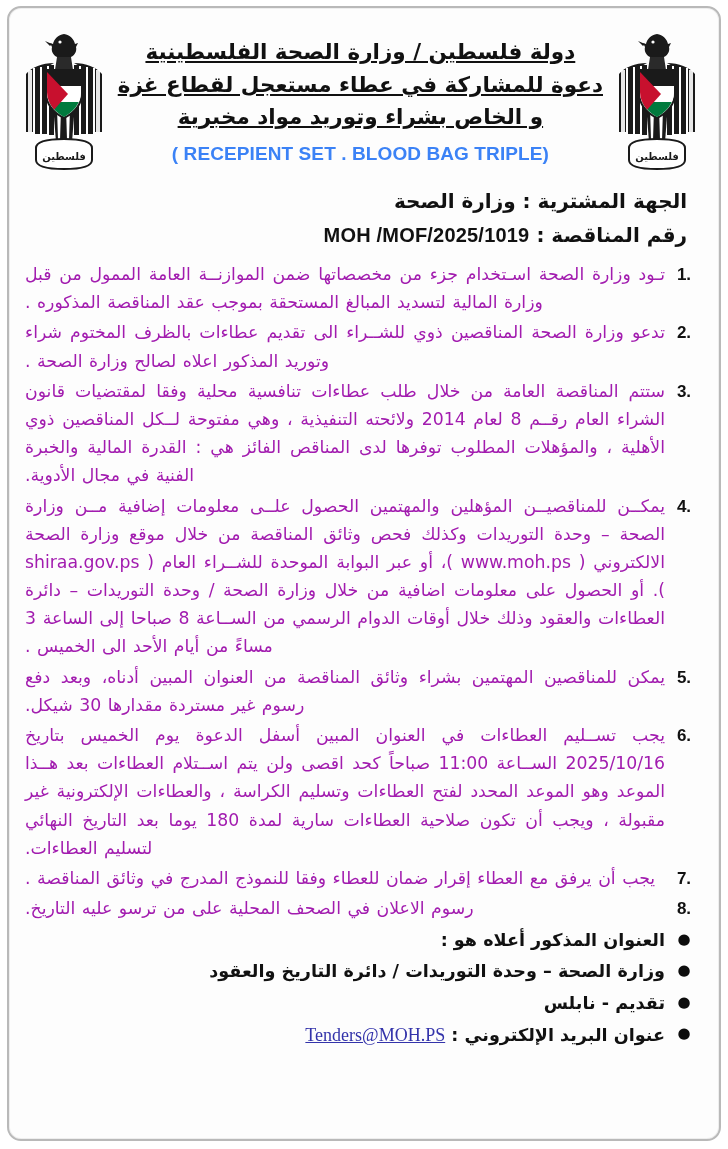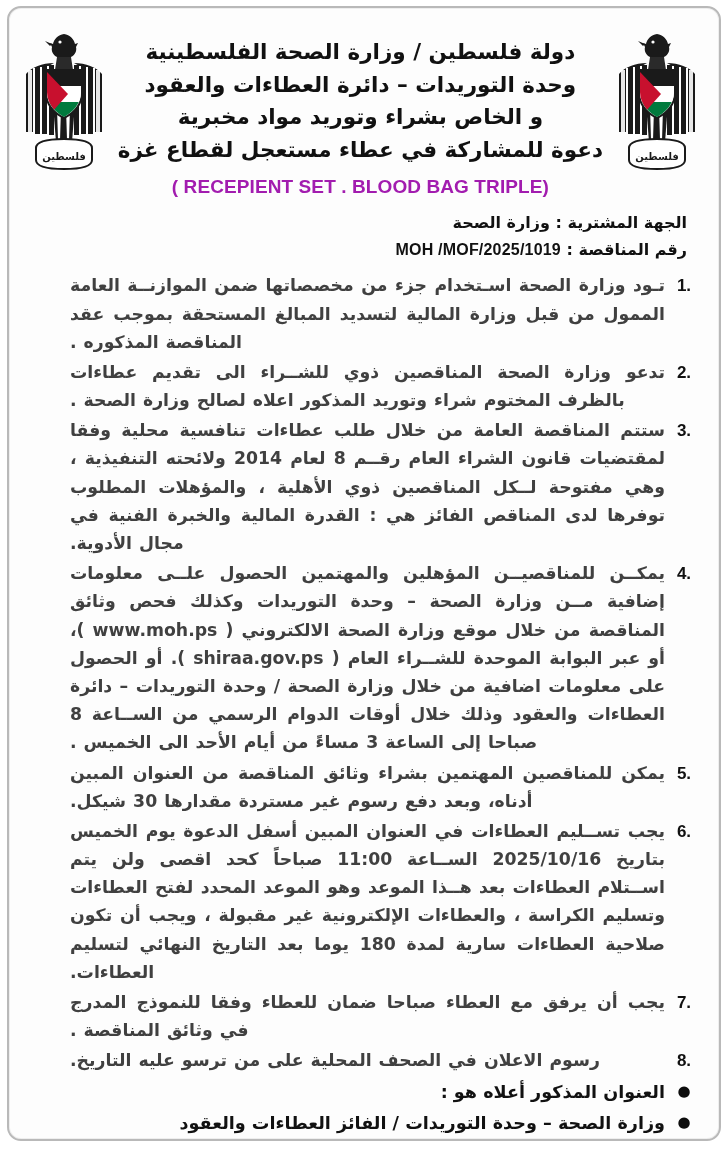--- a/index.html
+++ b/index.html
@@ -61,41 +61,42 @@
   }
 
   .title-line {
     font-family: "DejaVu Sans", "Liberation Sans", sans-serif;
     font-weight: bold;
     font-size: 21.5px;
     line-height: 1.52;
     color: #111111;
     letter-spacing: -0.2px;
     white-space: nowrap;
+    text-decoration: underline;
   }
   .title-en {
     direction: ltr;
     font-family: "Liberation Sans", "DejaVu Sans", sans-serif;
     font-weight: bold;
     font-size: 19px;
     line-height: 1.7;
-    color: #a21caf;
+    color: #3b82f6;
     letter-spacing: 0.1px;
     margin-top: 4px;
     text-align: center;
   }
 
   
   .subhead {
     text-align: right;
     padding: 6px 18px 2px 0;
   }
   .subhead-line {
     font-weight: bold;
-    font-size: 16px;
+    font-size: 20px;
     line-height: 1.7;
     color: #111111;
     white-space: nowrap;
   }
   .ltr-num {
     direction: ltr;
     unicode-bidi: embed;
     display: inline-block;
     font-family: "Liberation Sans", "DejaVu Sans", sans-serif;
     letter-spacing: 0.2px;
@@ -121,26 +122,25 @@
     font-size: 17px;
     line-height: 1.62;
     color: #111111;
     direction: ltr;
     padding-top: 1px;
   }
   .clause-text {
     flex: 1 1 auto;
     text-align: justify;
     text-align-last: left;
-    font-weight: bold;
+    font-weight: normal;
     font-size: 17.3px;
     line-height: 1.63;
-    color: #404040;
+    color: #a21caf;
     word-spacing: 1px;
-    margin-left: 45px;
   }
 
   
   .bullets {
     margin-top: 2px;
     padding: 0 2px 0 2px;
   }
   .bullet-row {
     display: flex;
     flex-direction: row;
@@ -236,23 +236,22 @@
             <g>
               <path d="M20 118 C20 112 30 109 48 109 C66 109 76 112 76 118 L76 130 C76 136 66 139 48 139 C30 139 20 136 20 130 Z" fill="#ffffff" stroke="#1a1a1a" stroke-width="2"></path>
               <text x="48" y="130" font-family="DejaVu Sans, sans-serif" font-size="10" font-weight="bold" fill="#1a1a1a" text-anchor="middle">فلسطين</text>
             </g>
           </g>
         </svg>
       </div>
 
       <div class="header-titles">
         <div class="title-line">دولة فلسطين / وزارة الصحة الفلسطينية</div>
-        <div class="title-line">وحدة التوريدات – دائرة العطاءات والعقود</div>
+        <div class="title-line">دعوة للمشاركة في عطاء مستعجل لقطاع غزة</div>
         <div class="title-line">و الخاص بشراء وتوريد مواد مخبرية</div>
-        <div class="title-line">دعوة للمشاركة في عطاء مستعجل لقطاع غزة</div>
         <div class="title-en">( RECEPIENT SET . BLOOD BAG TRIPLE)</div>
       </div>
 
       <div class="emblem">
         <svg viewBox="0 0 96 148" xmlns="http://www.w3.org/2000/svg" aria-hidden="true">
           <g>
             <path d="M48 4 C42 5 38 9 37 14 L34 13 L36 17 C35 21 37 25 41 27 L55 27 C59 25 61 21 60 17 L62 13 L59 14 C58 9 54 5 48 4 Z" fill="#1a1a1a"></path>
             <circle cx="44" cy="12" r="1.6" fill="#ffffff"></circle>
             <path d="M36 14 L29 11 L34 16 Z" fill="#1a1a1a"></path>
             <path d="M41 27 L55 27 L57 40 L39 40 Z" fill="#2a2a2a"></path>
@@ -340,40 +339,40 @@
         <div class="clause-text">يمكن للمناقصين المهتمين بشراء وثائق المناقصة من العنوان المبين أدناه، وبعد دفع رسوم غير مستردة مقدارها 30 شيكل.</div>
       </div>
 
       <div class="clause">
         <div class="clause-num">6.</div>
         <div class="clause-text">يجب تســليم العطاءات في العنوان المبين أسفل الدعوة يوم الخميس بتاريخ  2025/10/16 الســاعة 11:00  صباحاً كحد اقصى ولن يتم اســتلام العطاءات بعد هــذا الموعد وهو الموعد المحدد لفتح العطاءات وتسليم الكراسة ، والعطاءات الإلكترونية غير مقبولة ، ويجب أن تكون صلاحية العطاءات سارية لمدة 180 يوما بعد التاريخ النهائي لتسليم العطاءات.</div>
       </div>
 
       <div class="clause">
         <div class="clause-num">7.</div>
-        <div class="clause-text">يجب أن يرفق مع العطاء صباحا ضمان للعطاء وفقا للنموذج المدرج في وثائق المناقصة  .</div>
+        <div class="clause-text">يجب أن يرفق مع العطاء إقرار ضمان للعطاء وفقا للنموذج المدرج في وثائق المناقصة  .</div>
       </div>
 
       <div class="clause">
         <div class="clause-num">8.</div>
         <div class="clause-text">رسوم الاعلان في الصحف المحلية على من ترسو عليه التاريخ.</div>
       </div>
 
     </div>
 
     <div class="bullets">
 
       <div class="bullet-row">
         <div class="bullet-marker">●</div>
         <div class="bullet-text">العنوان المذكور أعلاه هو :</div>
       </div>
 
       <div class="bullet-row">
         <div class="bullet-marker">●</div>
-        <div class="bullet-text">وزارة الصحة – وحدة التوريدات / الفائز العطاءات والعقود</div>
+        <div class="bullet-text">وزارة الصحة – وحدة التوريدات / دائرة التاريخ والعقود</div>
       </div>
 
       <div class="bullet-row">
         <div class="bullet-marker">●</div>
         <div class="bullet-text">تقديم - نابلس</div>
       </div>
 
       <div class="bullet-row">
         <div class="bullet-marker">●</div>
         <div class="bullet-text">

